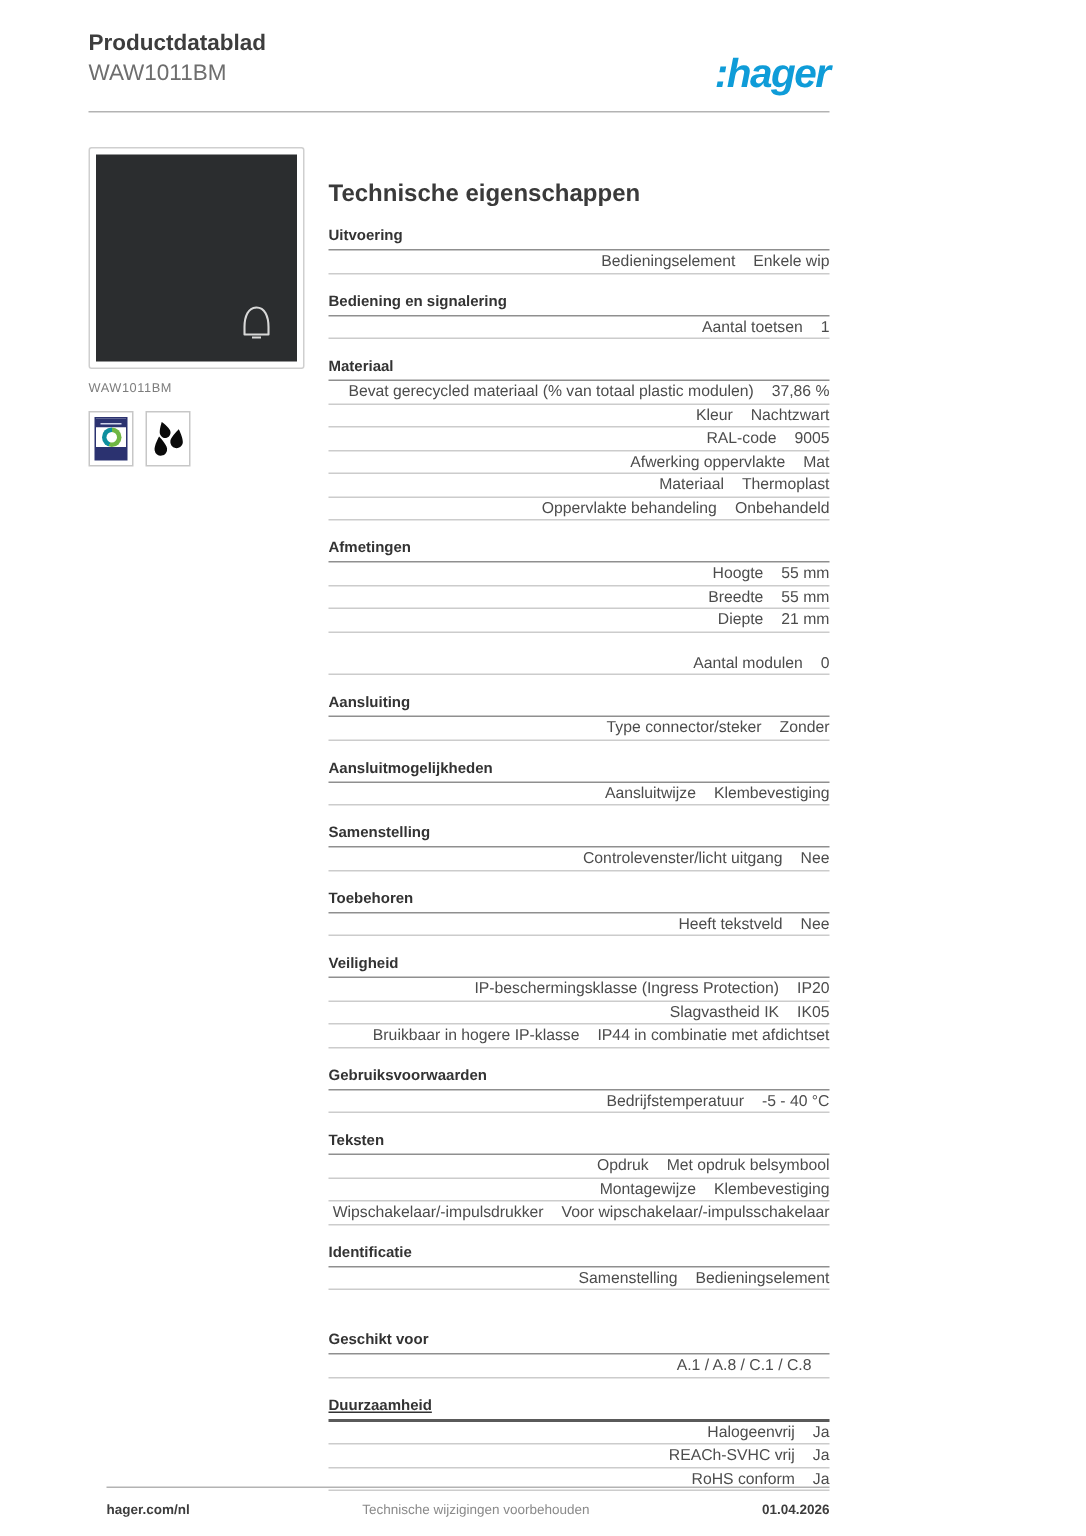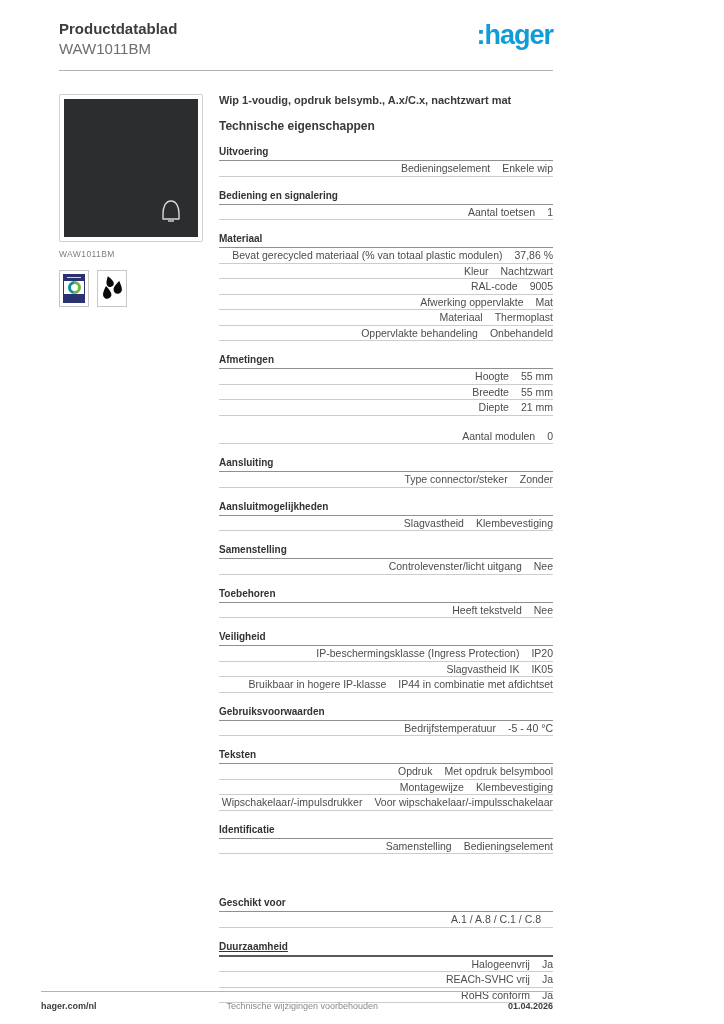--- a/index.html
+++ b/index.html
@@ -5,21 +5,21 @@
   * { margin:0; padding:0; box-sizing:border-box; }
   html,body { background:#ffffff; }
   .page {
     width:612px; height:1024px; background:#ffffff; position:relative;
     font-family:"Liberation Sans", sans-serif; color:#4c4c4c; overflow:hidden;
   }
   
   .header { display:flex; justify-content:space-between; align-items:flex-start; padding:20px 59px 0 59px; }
   .doc-title { font-size:15px; font-weight:bold; color:#3d3d3d; line-height:1.2; }
   .doc-code  { font-size:15px; color:#6e6e6e; line-height:1.3; margin-top:1px; }
-  .logo { font-size:27px; font-weight:bold; color:#0f9cd8; letter-spacing:-1px; line-height:1; margin-top:2px; }
+  .logo { font-size:27px; font-weight:bold; color:#0f9cd8; letter-spacing:-1px; line-height:1; margin-top:16px;font-style:italic; }
   .header-rule { border:none; border-top:1px solid #b3b3b3; margin:11px 59px 0 59px; }
 
   
   .main { display:flex; padding:23px 59px 0 59px; align-items:flex-start; }
   .left-col { width:144px; flex:none; }
   .product-image { border:1px solid #cfcfcf; border-radius:2px; background:#fff; padding:4px; width:144px; height:148px; }
   .product-plate { background:#2b2d2f; width:100%; height:100%; position:relative; }
   .bell-icon { position:absolute; right:13px; bottom:9px; }
   .image-caption { font-size:8.5px; color:#7d7d7d; margin-top:7px; letter-spacing:0.4px; }
   .cert-icons { display:flex; gap:8px; margin-top:11px; }
@@ -28,33 +28,33 @@
   .c2c-inner { width:22px; height:29px; border:1px solid #2b3270; display:flex; flex-direction:column; }
   .c2c-top { height:6px; background:#2b3270; display:flex; align-items:center; justify-content:center; }
   .c2c-top i { display:block; width:14px; height:1px; background:#cfd3ea; }
   .c2c-mid { flex:1; background:#fff; display:flex; align-items:center; justify-content:center; }
   .c2c-ring { width:13px; height:13px; border-radius:50%; background:conic-gradient(#6fb643 0 55%, #0e8f9e 55% 100%); display:flex; align-items:center; justify-content:center; }
   .c2c-ring i { display:block; width:7px; height:7px; background:#fff; border-radius:50%; }
   .c2c-bot { height:8px; background:#2b3270; }
 
   .specs { flex:1; margin-left:16px; }
   .product-title { font-size:11px; font-weight:bold; color:#3a3a3a; line-height:1.25; }
-  .tech-heading  { font-size:12px; font-weight:bold; color:#3a3a3a; margin-top:12px; }
+  .tech-heading  { font-size:16px; font-weight:bold; color:#3a3a3a; margin-top:23px; }
   .sections { margin-top:2px; }
   .spec-section { margin-top:13px; }
-  .spec-section:nth-child(14) { margin-top:43px; }  
+  .spec-section:nth-child(14) { margin-top:28px; }  
   .section-heading { font-size:10px; font-weight:bold; color:#333333; padding-bottom:3px; border-bottom:1px solid #8f8f8f; }
   .spec-section:last-child .section-heading { border-bottom-width:2px; border-bottom-color:#5a5a5a;text-decoration:underline; }
   .spec-row { display:flex; justify-content:flex-end; font-size:10.5px; color:#4c4c4c;
               padding:2px 0 1px 0; border-bottom:1px solid #cccccc; line-height:11.5px; }
   .spec-label { text-align:left; }
   .spec-value { text-align:right; white-space:nowrap; padding-left:12px; }
 
   
-  .footer { position:absolute; left:41px; right:59px; bottom:13px; border-top:1px solid #b3b3b3; padding-top:9px;
+  .footer { position:absolute; left:71px; right:59px; bottom:13px; border-top:1px solid #b3b3b3; padding-top:9px;
             display:flex; justify-content:space-between; align-items:baseline; font-size:9px; }
   .footer-left  { font-weight:bold; color:#3d3d3d; }
   .footer-center{ color:#8a8a8a; }
   .footer-right { font-weight:bold; color:#3d3d3d; }
 </style>
 </head>
 <body>
 
 <div class="page">
 
@@ -99,21 +99,20 @@
               <path transform="translate(6,1) rotate(-18 5 7)" d="M5 0 C5 0 1.4 4.8 1.4 7.4 a3.6 3.6 0 0 0 7.2 0 C8.6 4.8 5 0 5 0 Z"></path>
               <path transform="translate(14,6) rotate(10 5 7)" d="M5 0 C5 0 0.8 5.6 0.8 8.6 a4.2 4.2 0 0 0 8.4 0 C9.2 5.6 5 0 5 0 Z"></path>
               <path transform="translate(3,11) rotate(-8 5 7)" d="M5 0 C5 0 0.8 5.6 0.8 8.6 a4.2 4.2 0 0 0 8.4 0 C9.2 5.6 5 0 5 0 Z"></path>
             </g>
           </svg>
         </div>
       </div>
     </div>
 
     <div class="specs">
-      <div class="product-title">Wip 1-voudig, opdruk belsymb., A.x/C.x, nachtzwart mat</div>
       <div class="tech-heading">Technische eigenschappen</div>
       <div class="sections" id="sections">
           <div class="spec-section">
             <div class="section-heading">Uitvoering</div>
             <div class="spec-row">
               <span class="spec-label">Bedieningselement</span>
               <span class="spec-value">Enkele wip</span>
             </div>
           </div>
           <div class="spec-section">
@@ -174,21 +173,21 @@
           <div class="spec-section">
             <div class="section-heading">Aansluiting</div>
             <div class="spec-row">
               <span class="spec-label">Type connector/steker</span>
               <span class="spec-value">Zonder</span>
             </div>
           </div>
           <div class="spec-section">
             <div class="section-heading">Aansluitmogelijkheden</div>
             <div class="spec-row">
-              <span class="spec-label">Slagvastheid</span>
+              <span class="spec-label">Aansluitwijze</span>
               <span class="spec-value">Klembevestiging</span>
             </div>
           </div>
           <div class="spec-section">
             <div class="section-heading">Samenstelling</div>
             <div class="spec-row">
               <span class="spec-label">Controlevenster/licht uitgang</span>
               <span class="spec-value">Nee</span>
             </div>
           </div>

